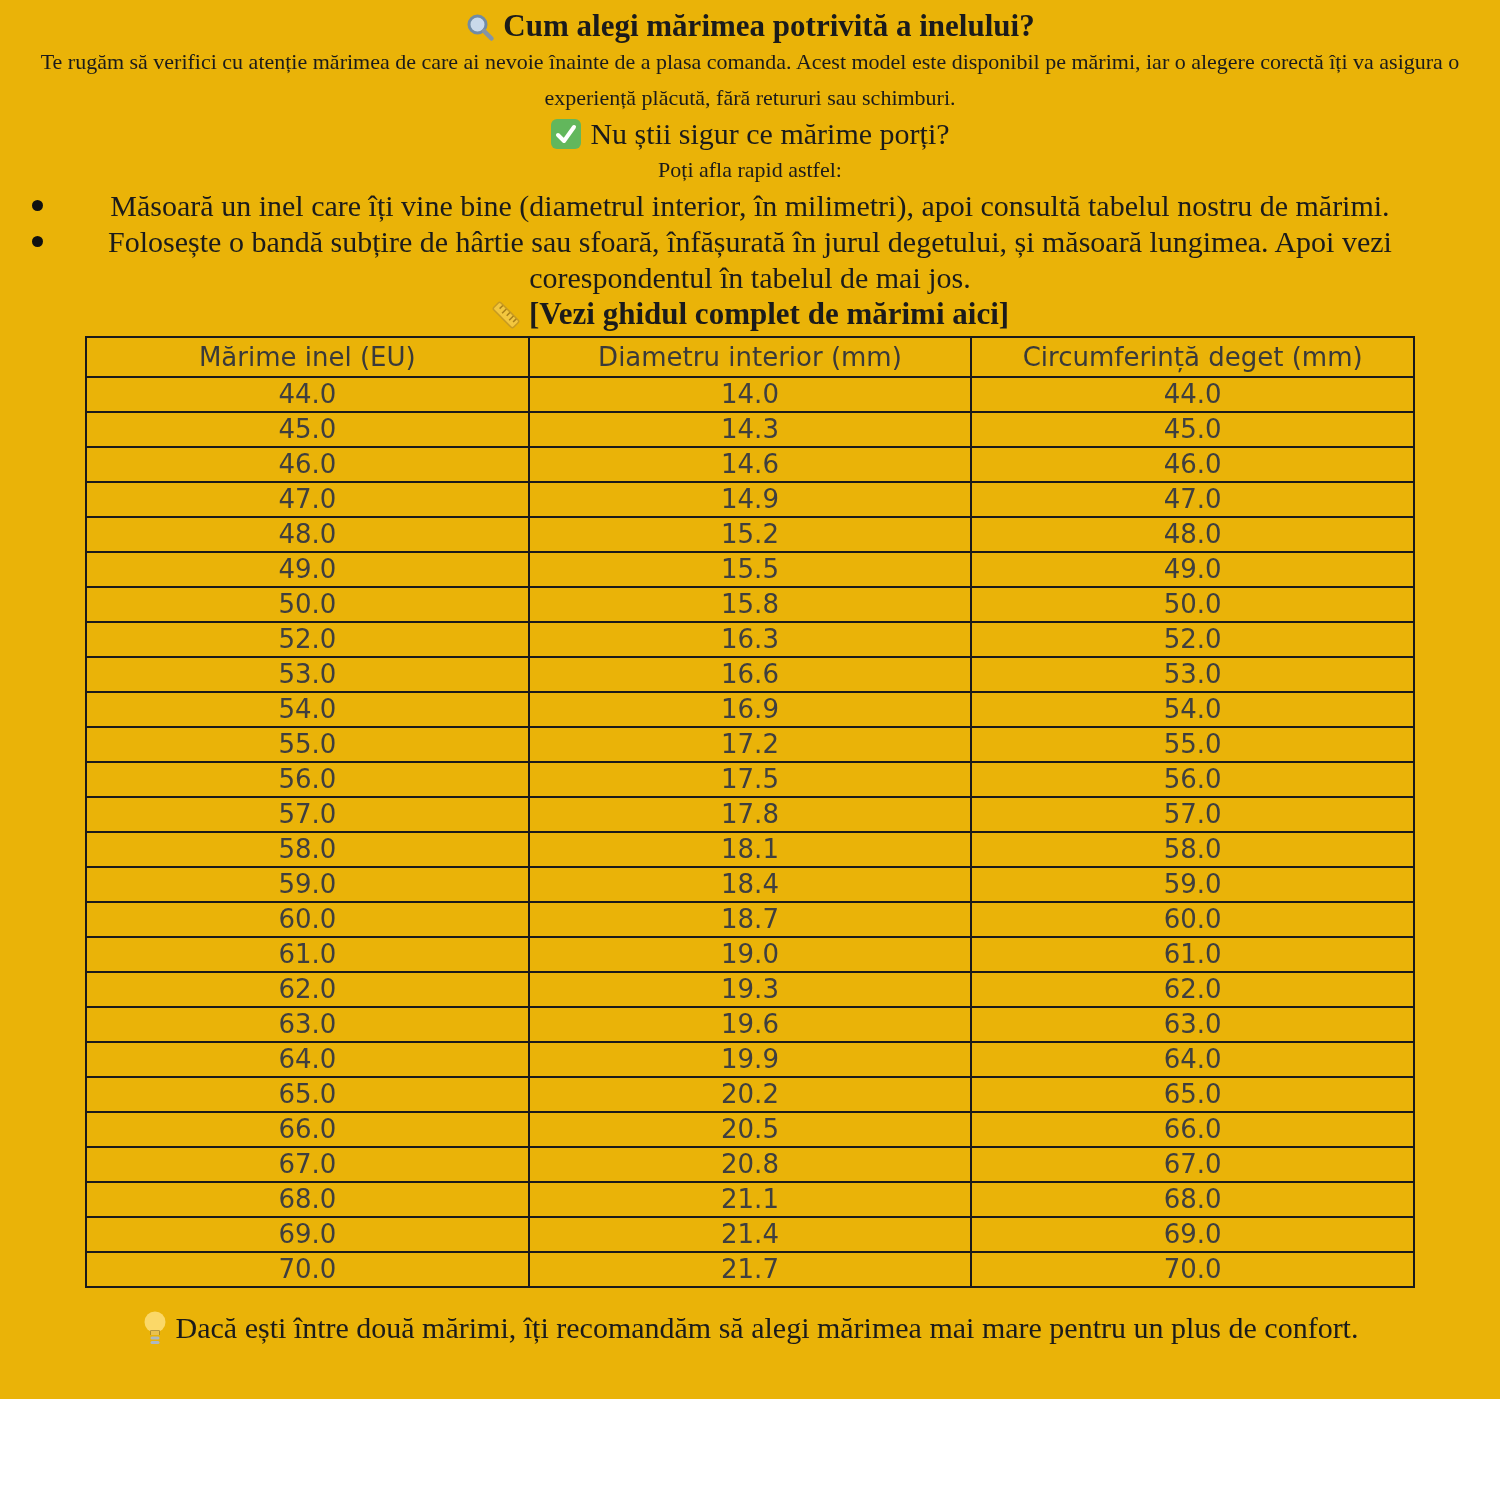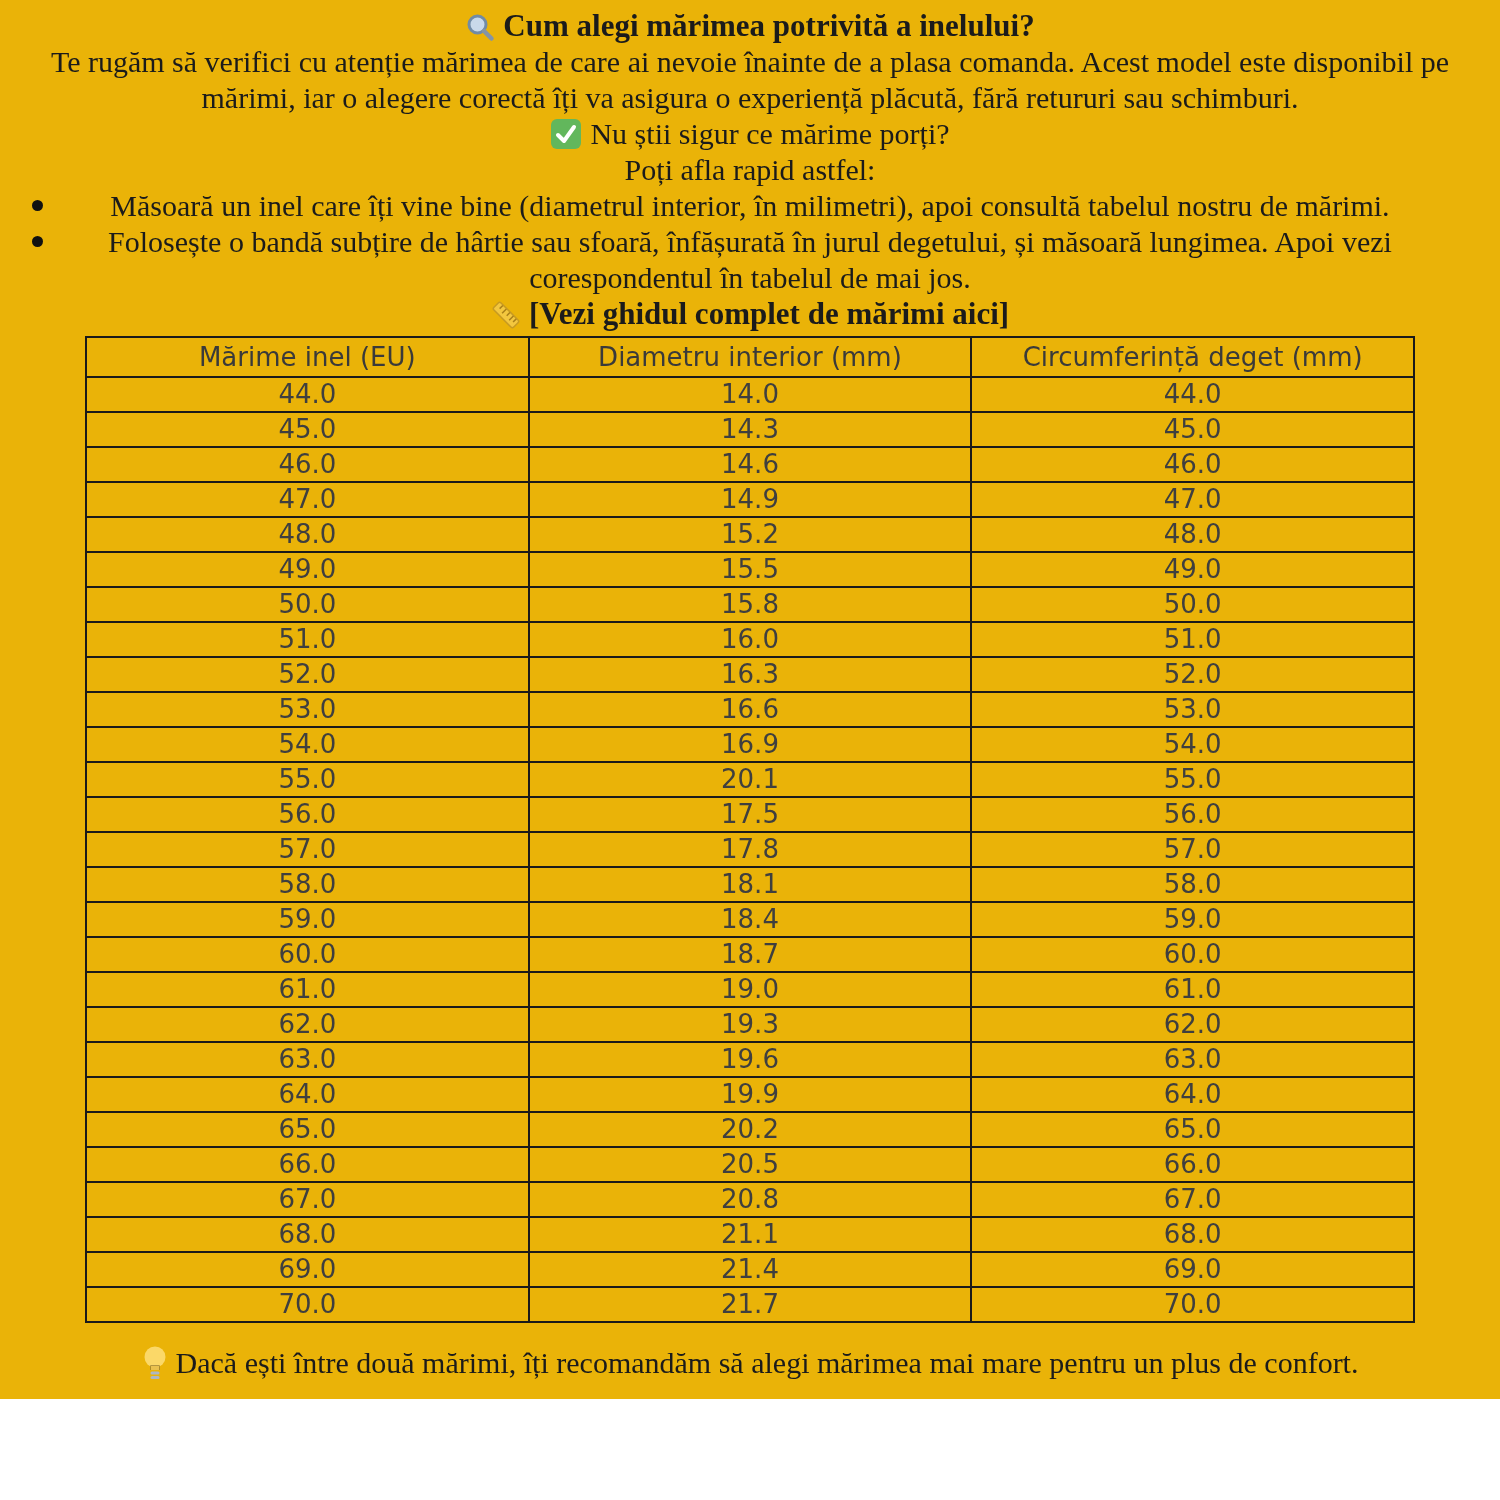--- a/index.html
+++ b/index.html
@@ -7,21 +7,21 @@
   .page {
     width: 1500px;
     height: 1399px;
     margin: 0 auto;
     background: #eab308;
     font-family: "Liberation Serif", "DejaVu Serif", serif;
     color: #1b1b1b;
     padding-top: 8px;
     overflow: hidden;
   }
-  .line { text-align: center; line-height: 36px; font-size: 30px; margin: 0; }
+  .line { text-align: center; line-height: 36px; font-size: 22px; margin: 0; }
   .title-line { font-weight: bold; font-size: 31px; }
   .intro { padding: 0 30px; }
   .question-line { font-size: 30px; }
   .icon { display: inline-block; vertical-align: -6px; margin-right: 8px; }
   .icon svg { display: block; }
   .bullet-row { position: relative; text-align: center; padding: 0 28px; font-size: 30px; line-height: 36px; }
   .bullet-dot {
     position: absolute; left: 32px; top: 12px;
     width: 11px; height: 11px; background: #111; border-radius: 50%;
   }
@@ -150,42 +150,37 @@
           <td>49.0</td>
           <td>15.5</td>
           <td>49.0</td>
         </tr>
         <tr>
           <td>50.0</td>
           <td>15.8</td>
           <td>50.0</td>
         </tr>
         <tr>
-          <td>51.0</td>
-          <td>16.0</td>
-          <td>51.0</td>
-        </tr>
-        <tr>
           <td>52.0</td>
           <td>16.3</td>
           <td>52.0</td>
         </tr>
         <tr>
           <td>53.0</td>
           <td>16.6</td>
           <td>53.0</td>
         </tr>
         <tr>
           <td>54.0</td>
           <td>16.9</td>
           <td>54.0</td>
         </tr>
         <tr>
           <td>55.0</td>
-          <td>20.1</td>
+          <td>17.2</td>
           <td>55.0</td>
         </tr>
         <tr>
           <td>56.0</td>
           <td>17.5</td>
           <td>56.0</td>
         </tr>
         <tr>
           <td>57.0</td>
           <td>17.8</td>

